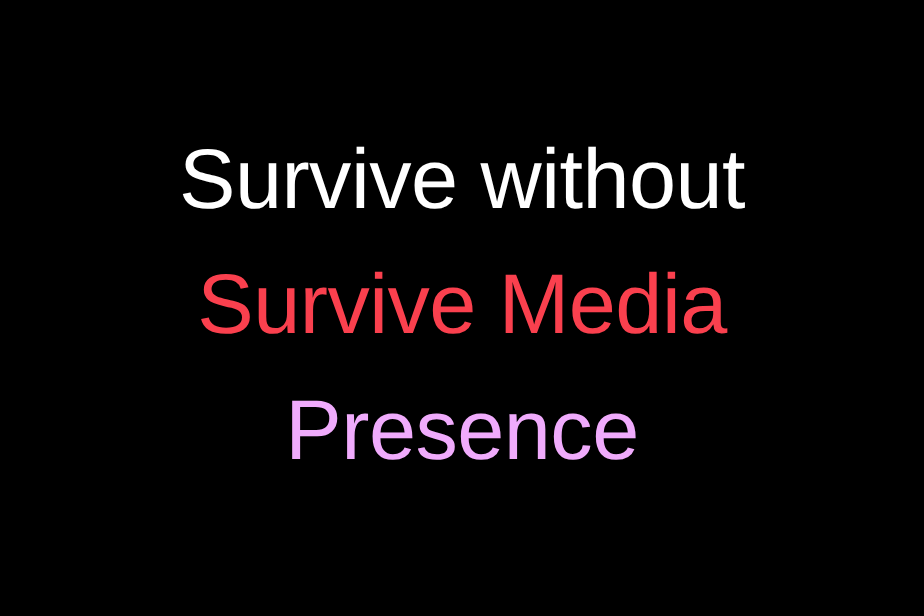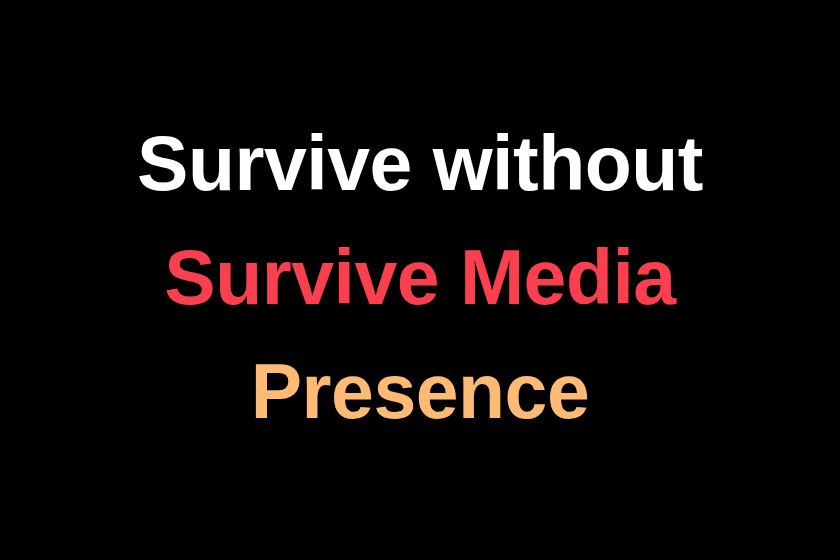--- a/index.html
+++ b/index.html
@@ -26,21 +26,21 @@
     box-sizing: border-box;
     
     padding-bottom: 6px;
   }
 
   #headline {
     margin: 12px;
     padding: 0;
     text-align: center;
     font-family: "Liberation Sans", sans-serif;
-    font-weight: 700;
+    font-weight: 400;
     font-size: 77px;
     line-height: 114px;
     letter-spacing: -0.5px;
     -webkit-font-smoothing: antialiased;
     white-space: nowrap;
   }
 
   .line {
     display: block;
     margin: 0;
@@ -56,16 +56,16 @@
   }
 </style>
 </head>
 <body>
 
 <div id="slide" style="background: rgb(0, 0, 0);">
 
   <h1 id="headline" style="text-align: center;">
     <span class="line line-white" style="color: rgb(255, 255, 255);">Survive without</span>
     <span class="line line-accent" style="color: rgb(250, 64, 78);">Survive Media</span>
-    <span class="line line-white" style="color: #fdba74;">Presence</span>
+    <span class="line line-white" style="color: #f0abfc;">Presence</span>
   </h1>
 
 </div>
 
 </body></html>

